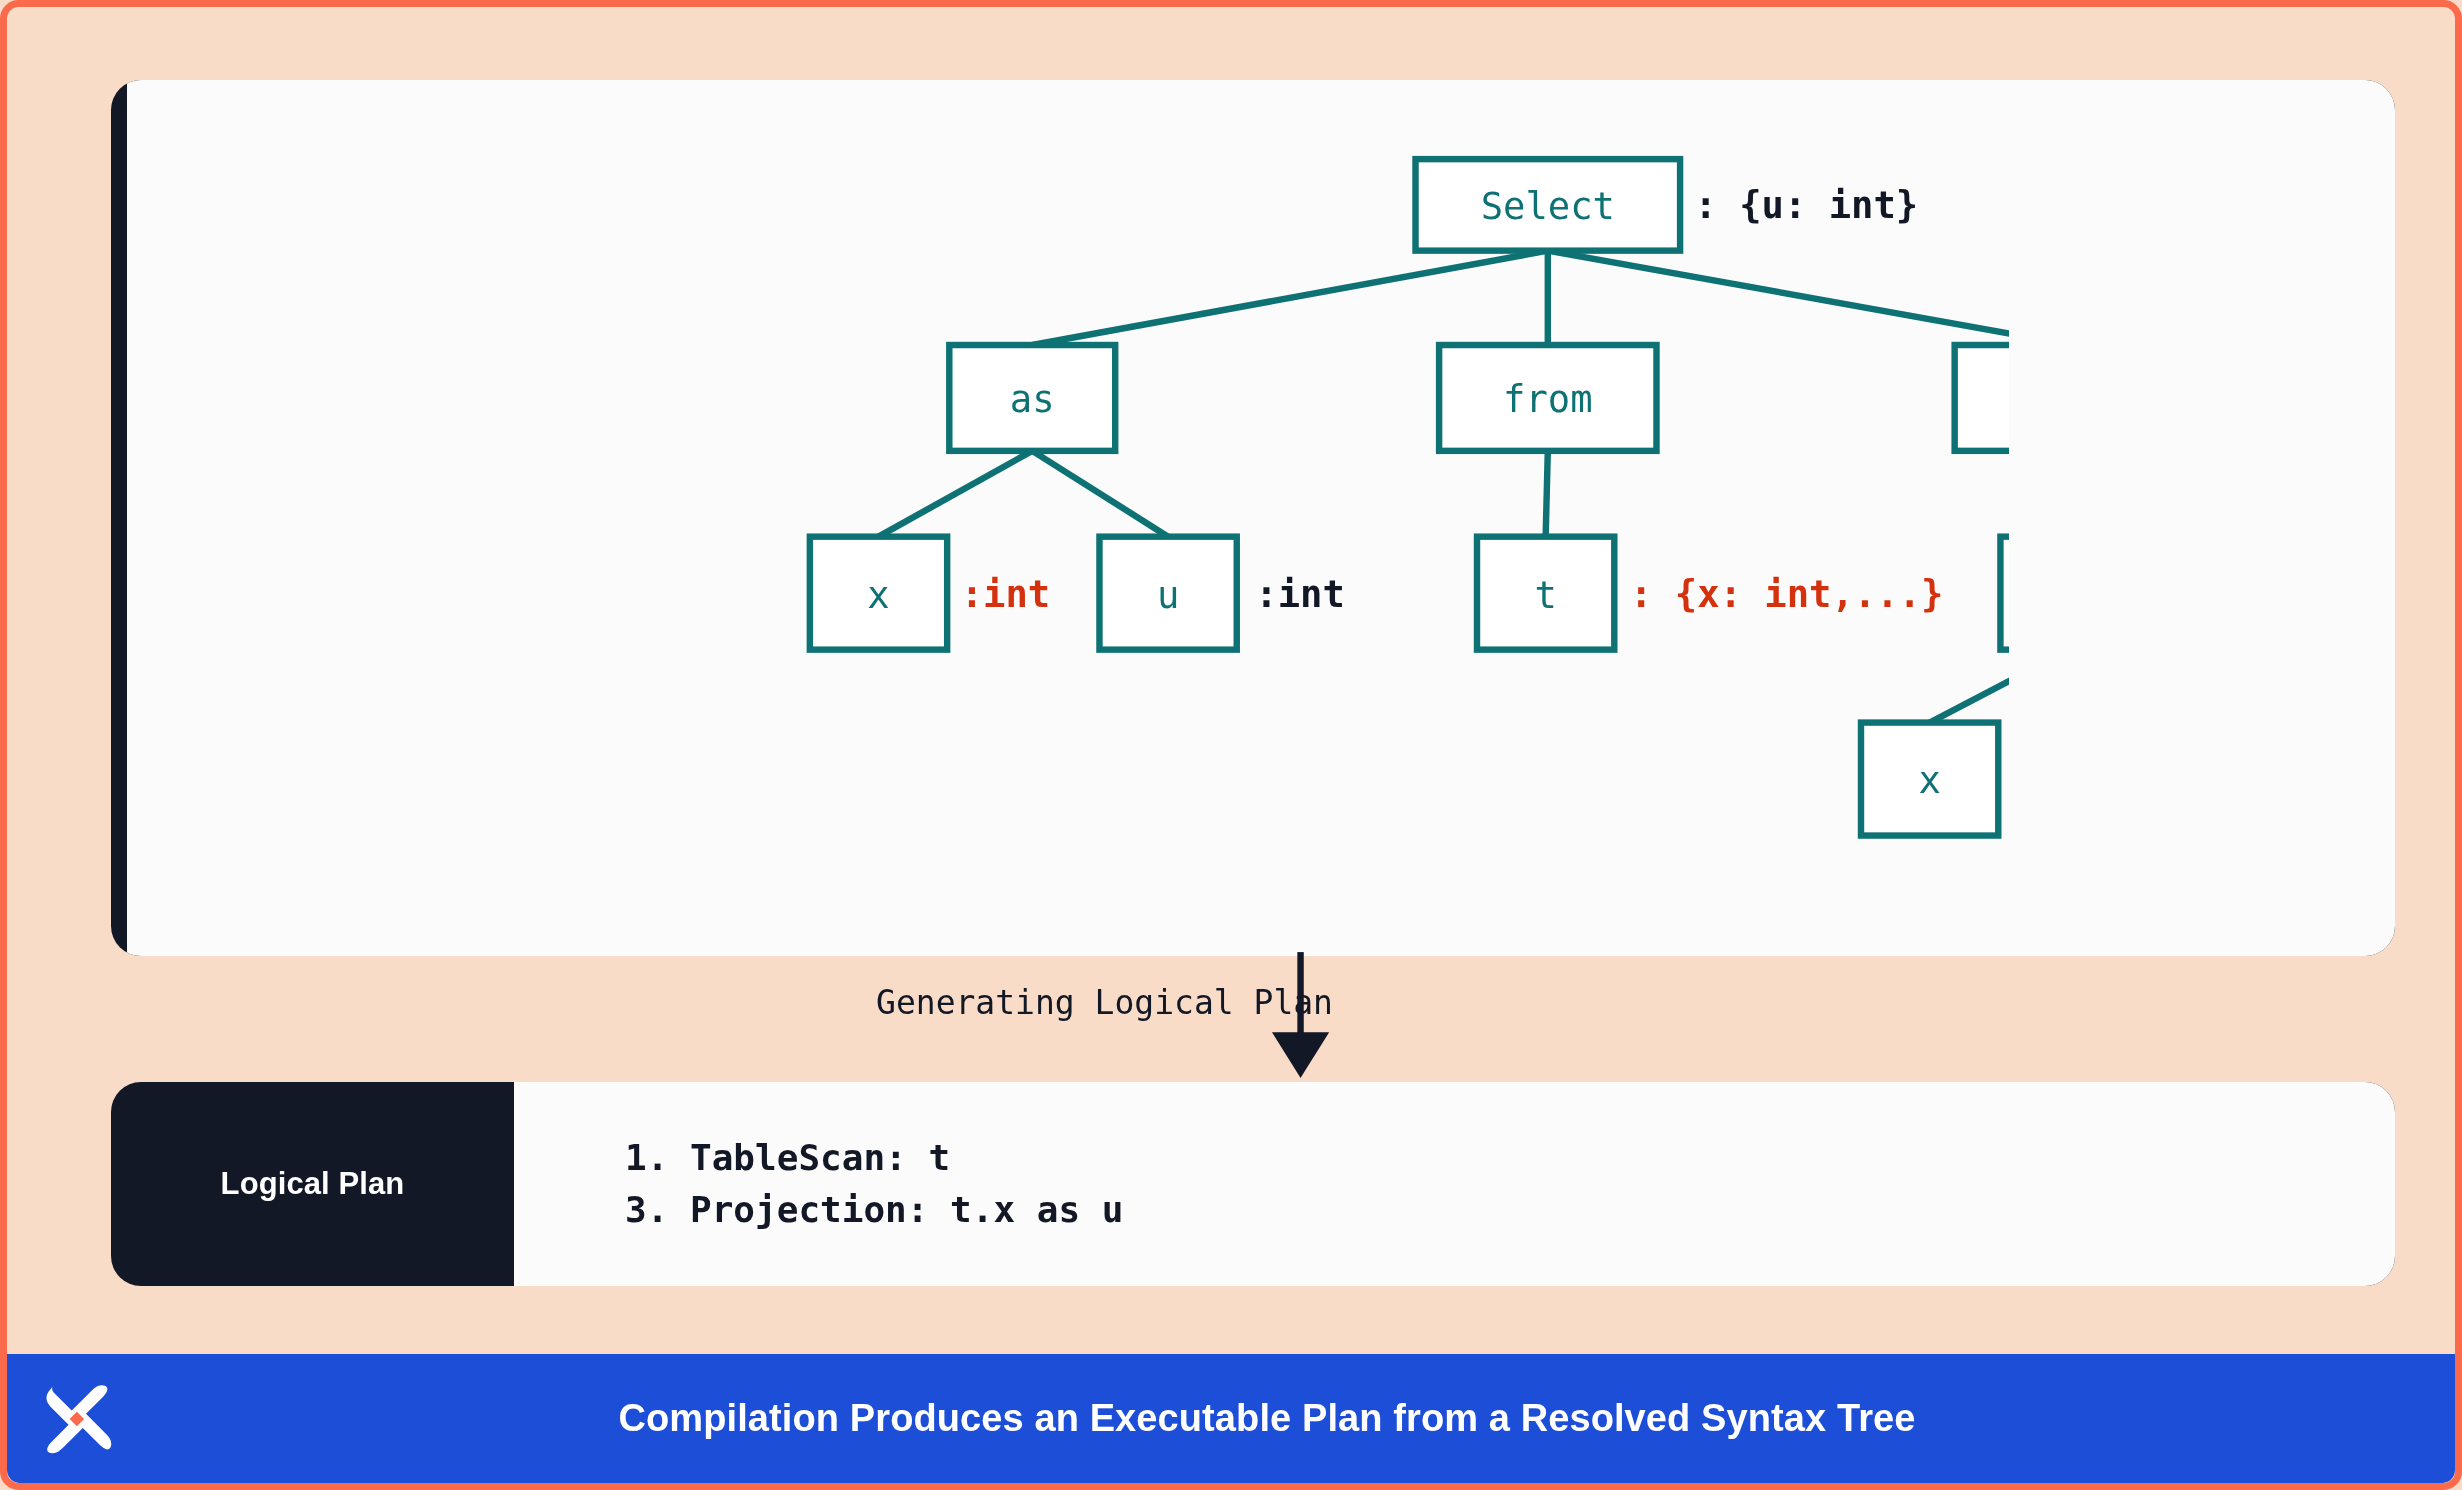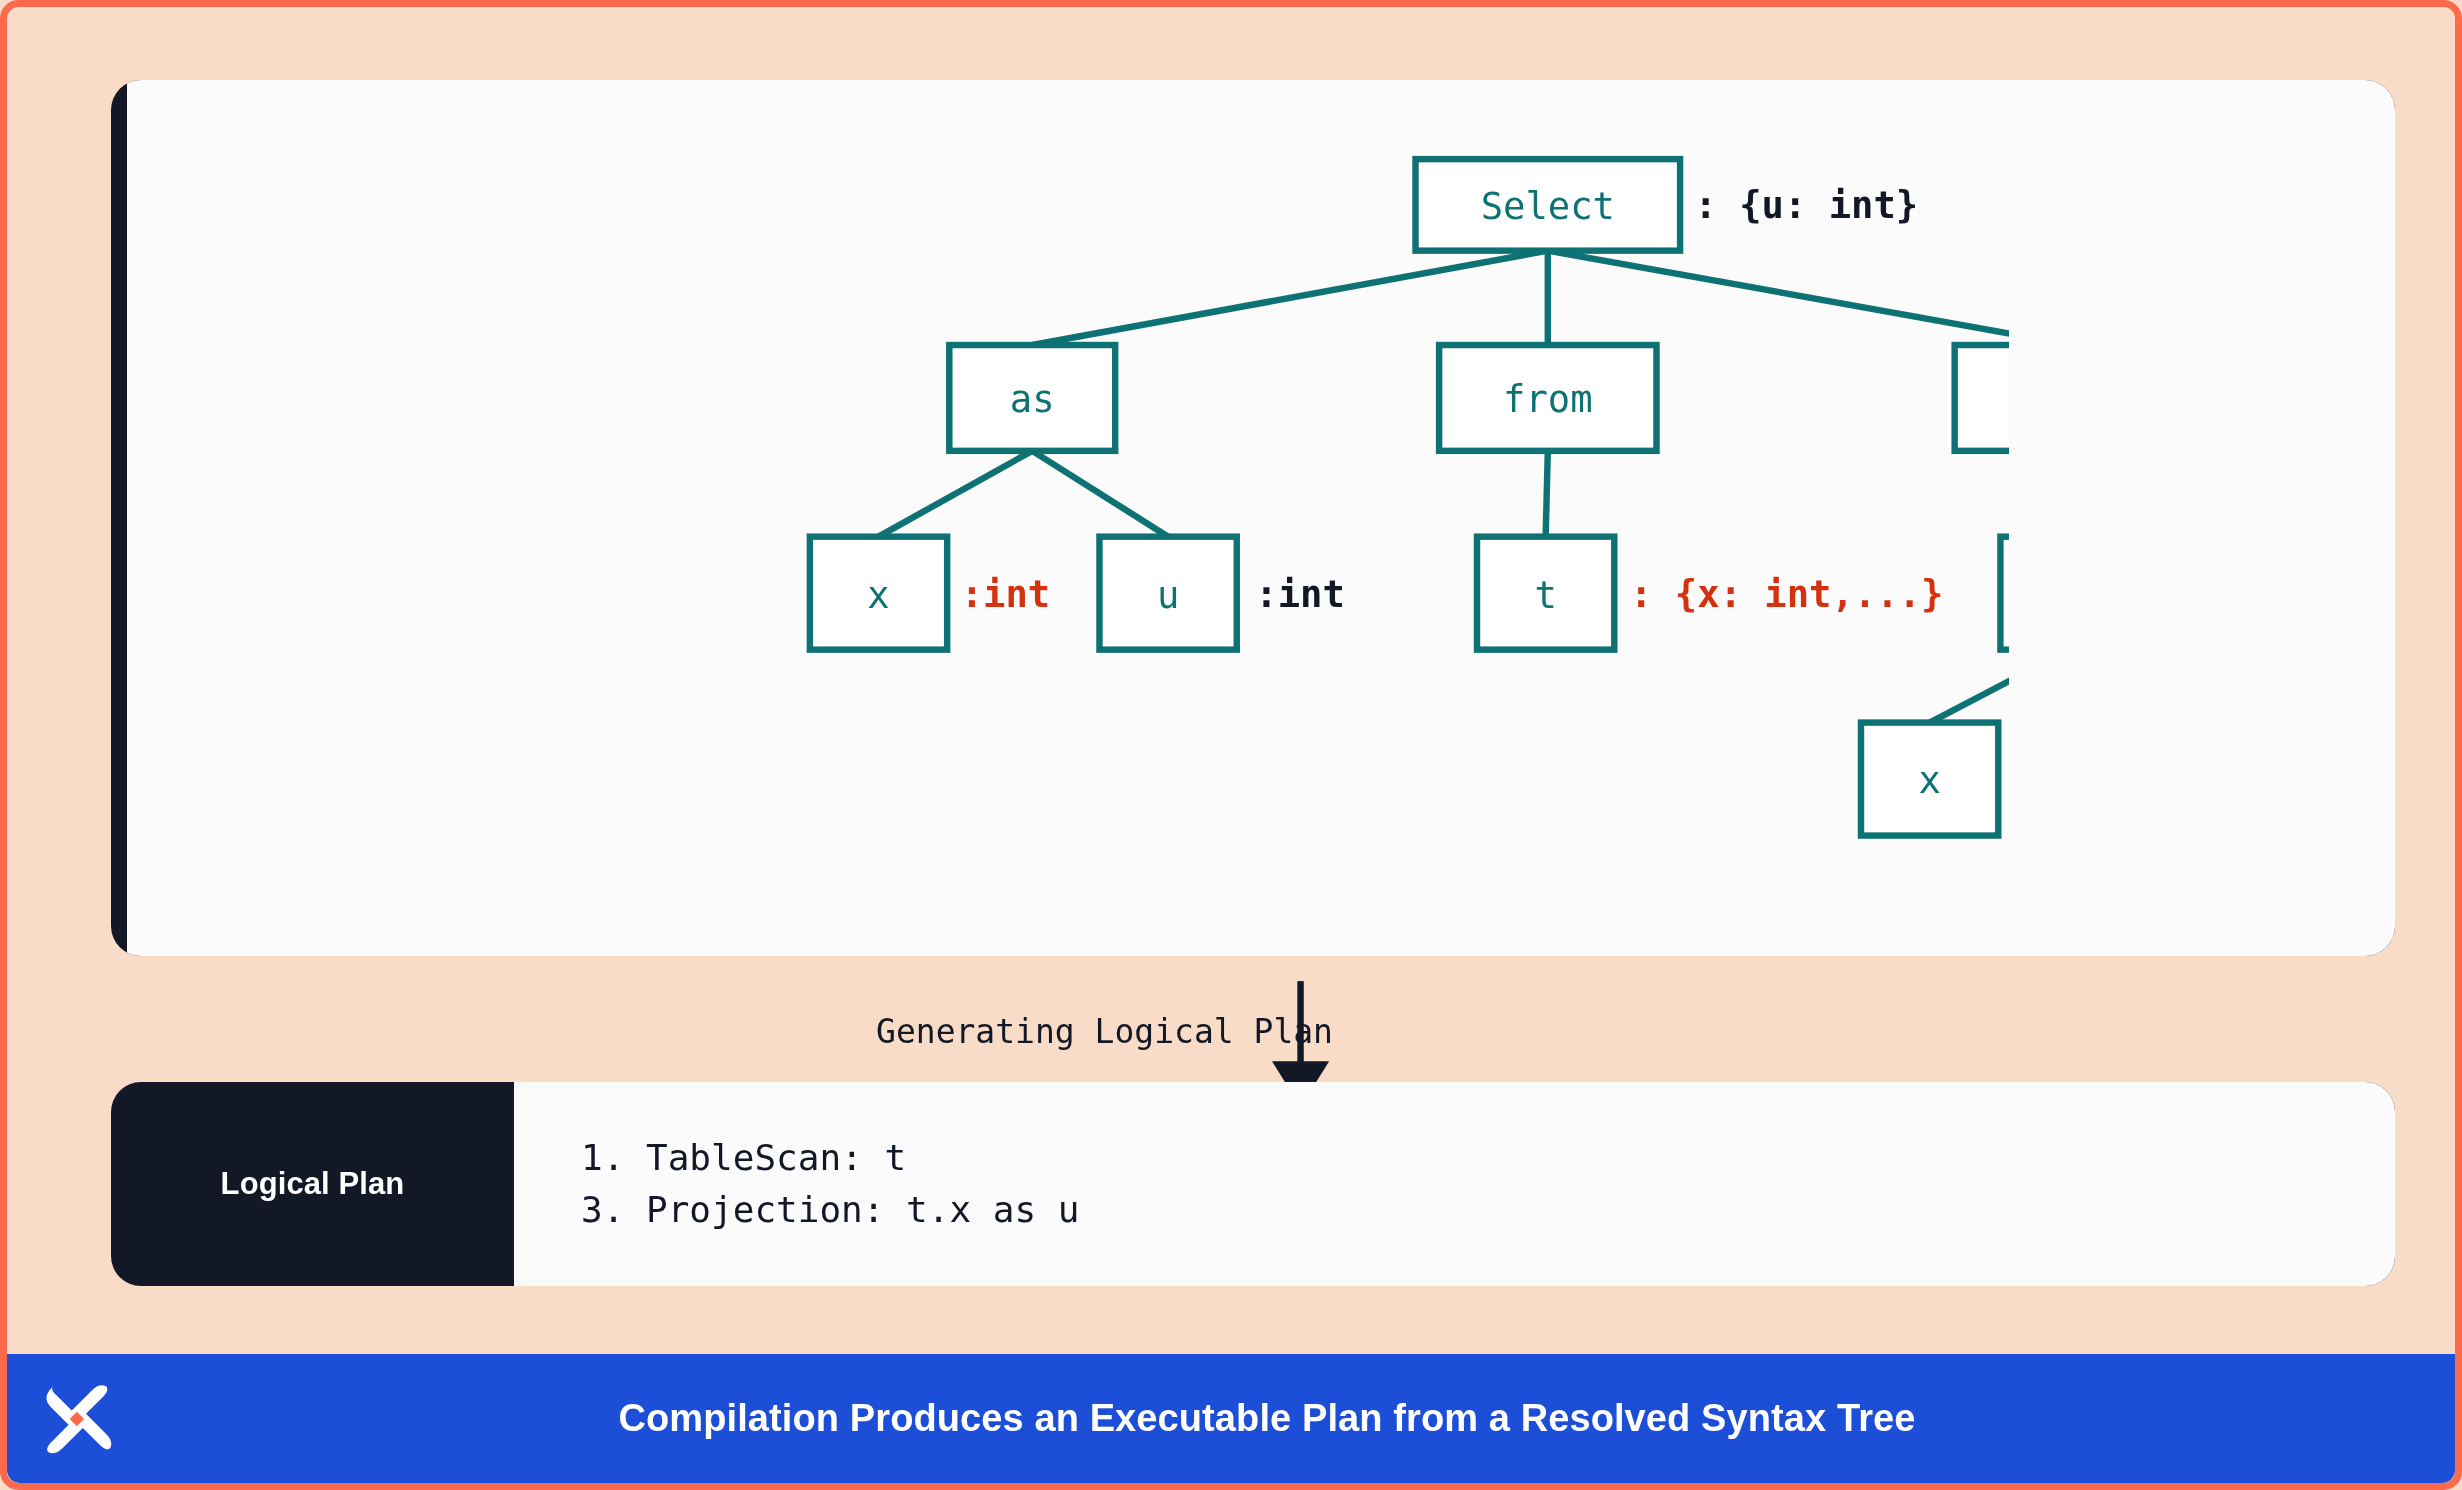--- a/index.html
+++ b/index.html
@@ -77,32 +77,33 @@
   .ann{
     font-family:"DejaVu Sans Mono","Liberation Mono",monospace;
     font-size:52px; font-weight:bold;
     dominant-baseline:central;
   }
   .ann-dark{ fill:#131826; }
   .ann-red { fill:#D4320F; }
 
   
   #lp-lines{
-    padding-left:67px;
+    padding-left:111px;
     font-family:"DejaVu Sans Mono","Liberation Mono",monospace;
     font-size:36px;
     color:#131826;
     line-height:1.45;
     white-space:pre;
+    font-weight:bold;
   }
 
   
   #connector{
     position:absolute;
-    left:104px; top:974px; width:2284px; height:148px;
+    left:104px; top:945px; width:2284px; height:148px;
   }
   #conn-label{
     position:absolute;
     right:1062px; top:31px;
     font-family:"DejaVu Sans Mono","Liberation Mono",monospace;
     font-size:33px; color:#131826;
     white-space:nowrap;
   }
 
   

